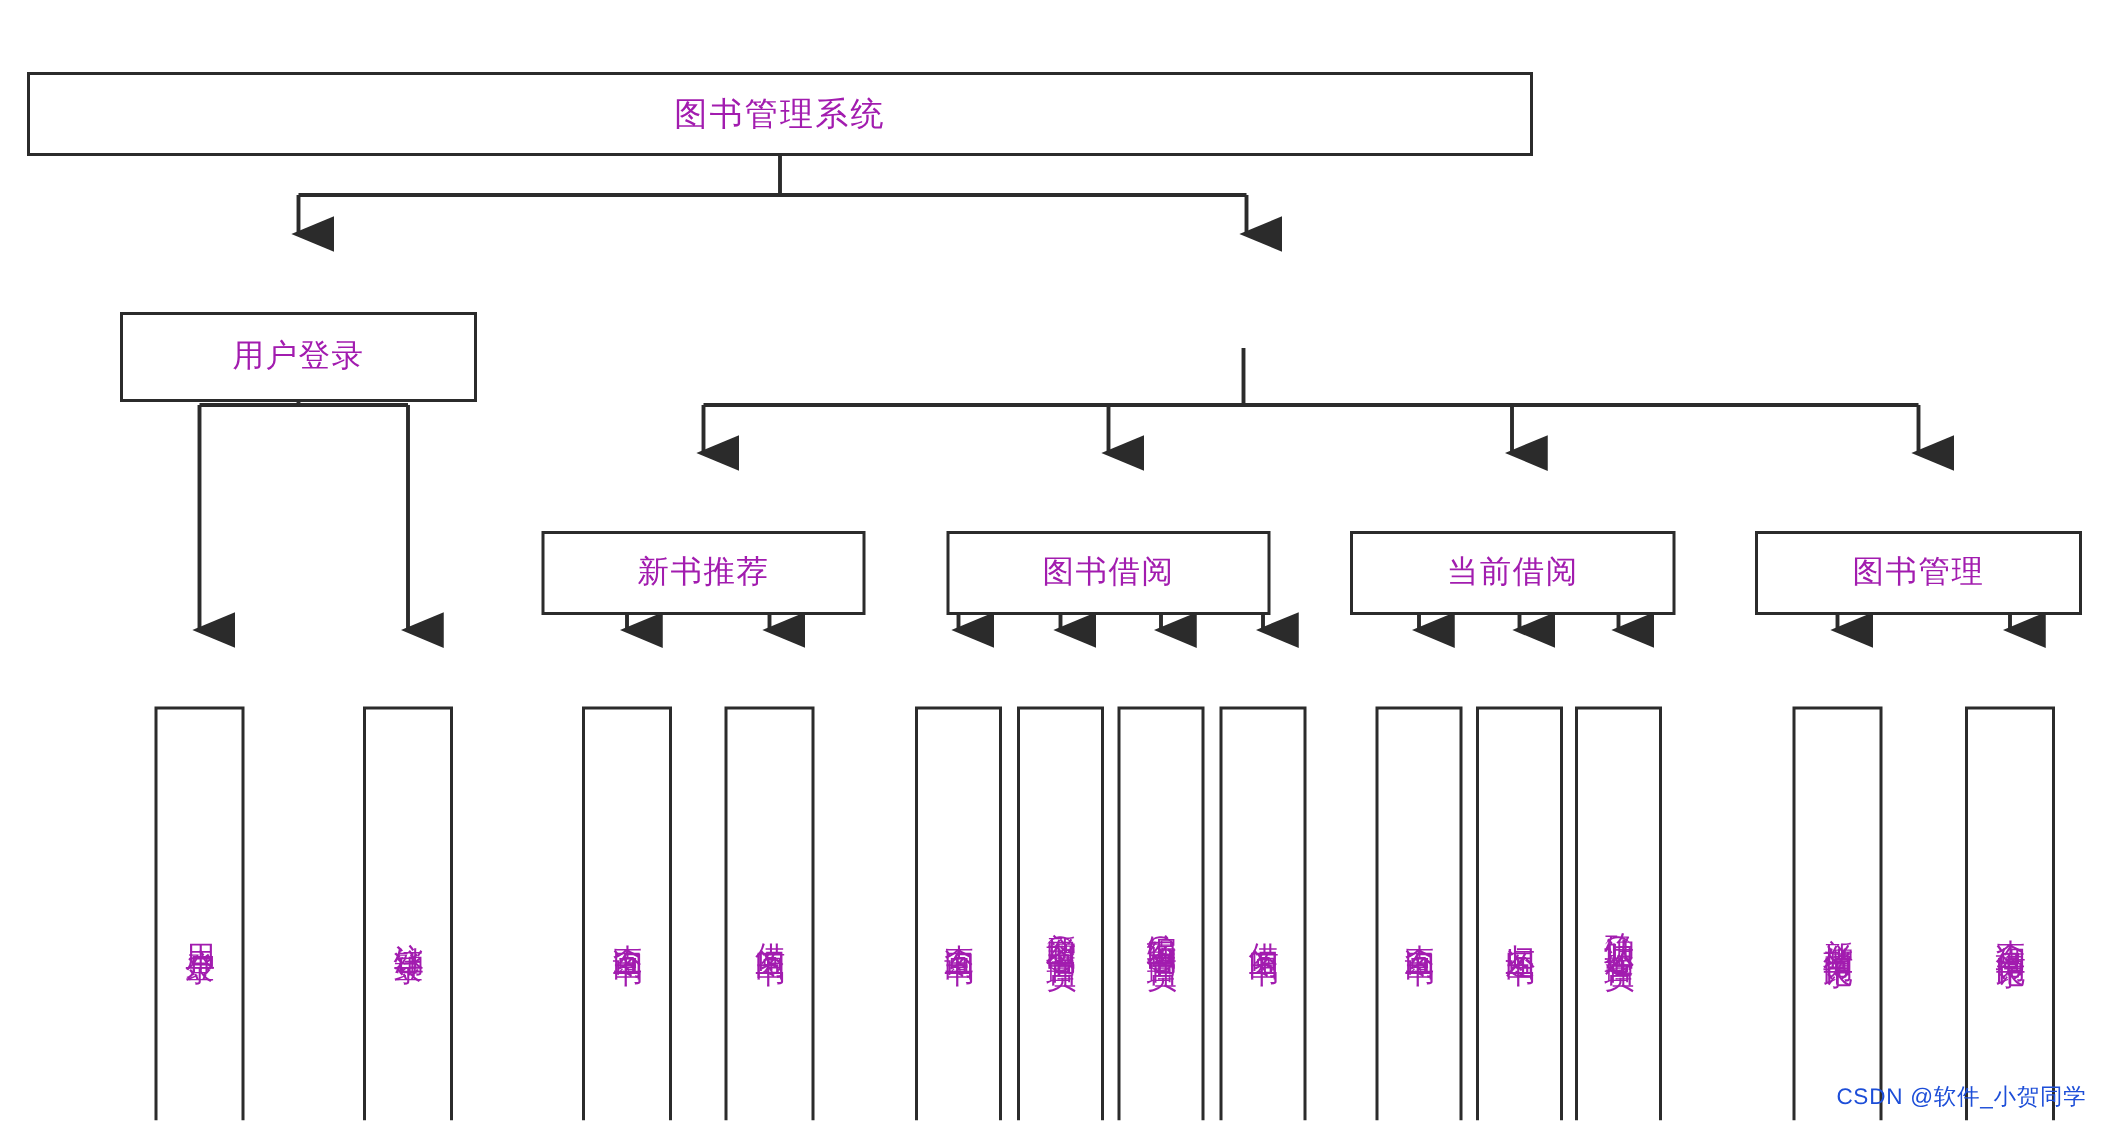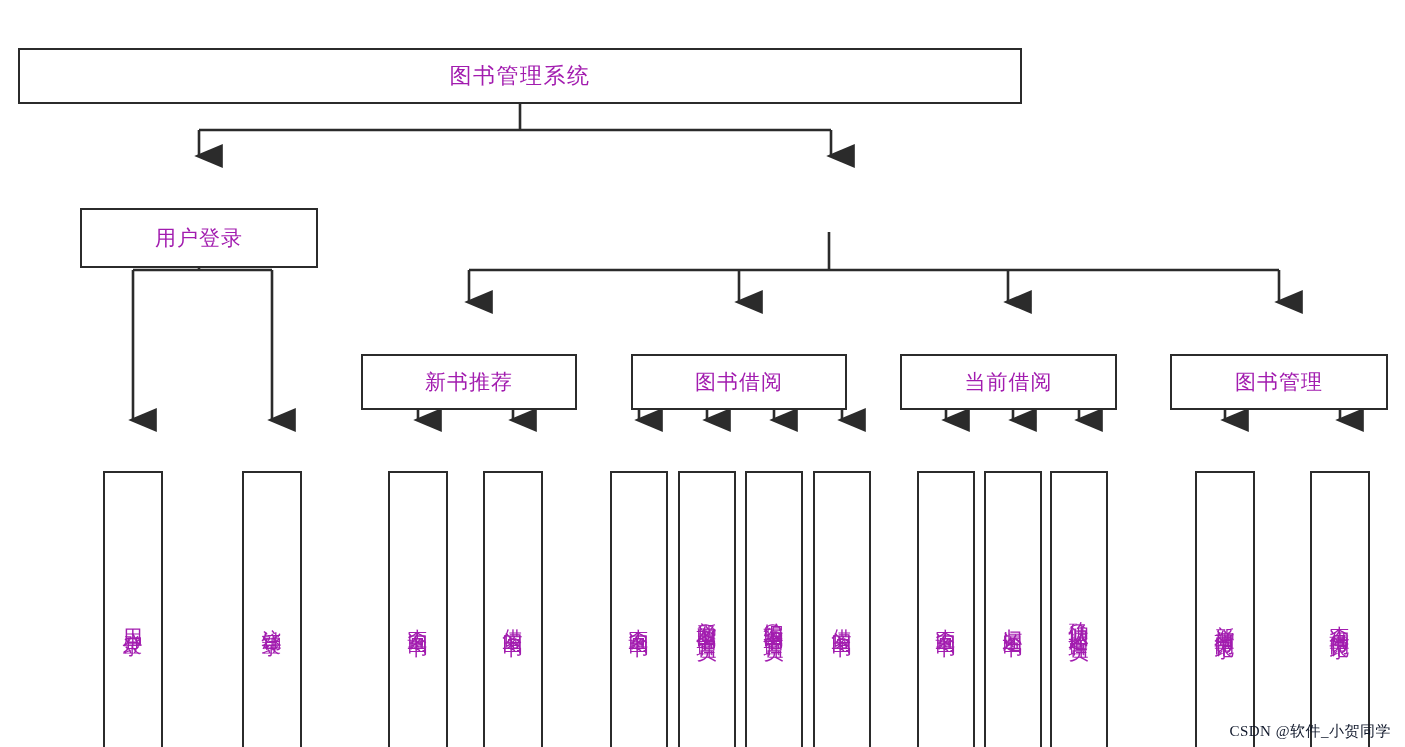--- a/index.html
+++ b/index.html
@@ -65,25 +65,24 @@
     font-size: 20px;
     letter-spacing: 3px;
     line-height: 1;
     max-height: 100%;
   }
   #watermark {
     position: absolute;
     right: 14px;
     bottom: 6px;
     font-size: 15px;
-    color: #0f172a;
+    color: #1d4ed8;
     letter-spacing: 0.5px;
     white-space: nowrap;
     user-select: none;
-    font-family: Liberation Serif, serif;
   }
 </style>
 </head>
 <body>
 
 <div id="canvas">
 
   <svg id="connectors" viewBox="0 0 1405 747" width="1405" height="747" xmlns="http://www.w3.org/2000/svg">
     <defs>
       <marker id="arrow" viewBox="0 0 12 12" refX="6" refY="10" markerWidth="11" markerHeight="11" orient="auto-start-reverse">

